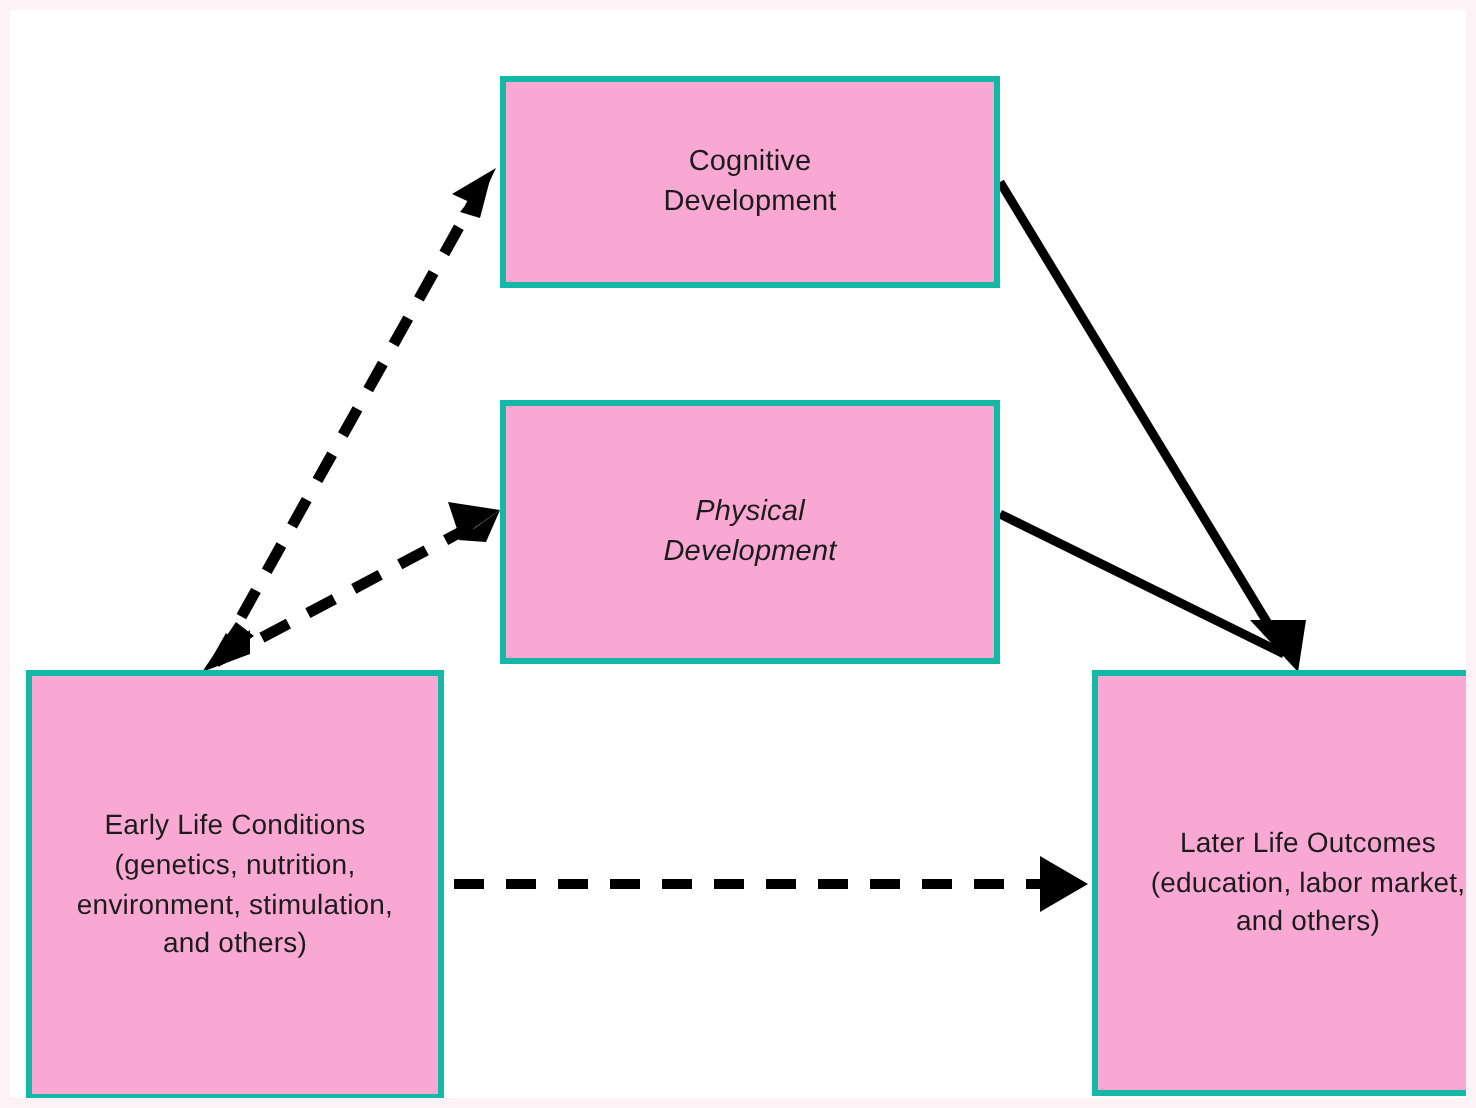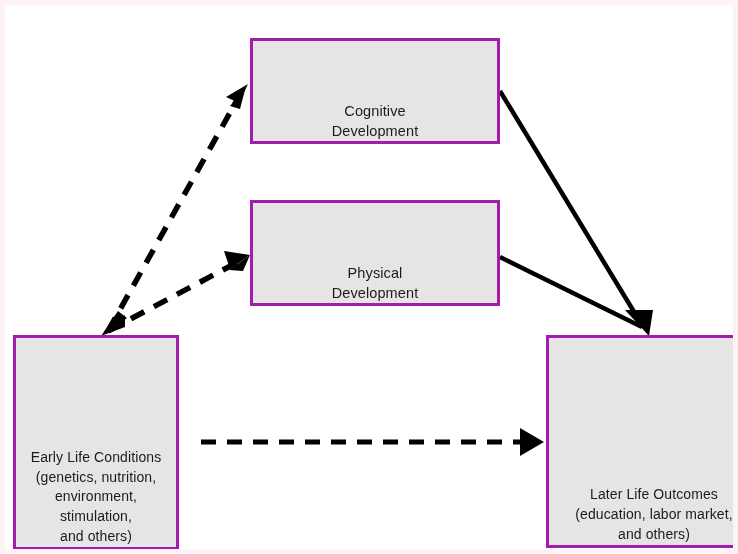--- a/index.html
+++ b/index.html
@@ -20,40 +20,40 @@
   #diagram-svg {
     position: absolute;
     left: 0;
     top: 0;
     width: 738px;
     height: 554px;
   }
   .node-box {
     position: absolute;
     box-sizing: border-box;
-    background: #e5e5e5;
-    border: 3px solid #a21caf;
+    background: #f9a8d4;
+    border: 3px solid #14b8a6;
     display: flex;
-    align-items: flex-end;
+    align-items: center;
     justify-content: center;
     text-align: center;
     z-index: 2;
   }
   .node-label {
     font-family: "Liberation Sans", sans-serif;
     font-size: 14.5px;
     line-height: 1.38;
     color: #1b1b1b;
     letter-spacing: 0.1px;
     padding: 0 6px;
     white-space: pre-line;
   }
   #node-cognitive  { left: 245px; top: 33px;  width: 250px; height: 106px; }
-  #node-physical   { left: 245px; top: 195px; width: 250px; height: 106px; }
-  #node-early-life { left: 8px;   top: 330px; width: 166px; height: 215px; }
+  #node-physical   { left: 245px; top: 195px; width: 250px; height: 132px; font-style: italic; }
+  #node-early-life { left: 8px;   top: 330px; width: 209px; height: 215px; }
   #node-later-life { left: 541px; top: 330px; width: 216px; height: 213px; }
   #node-early-life .node-label,
   #node-later-life .node-label { font-size: 14px; line-height: 1.42; }
 </style>
 </head>
 <body>
 
 <div id="figure-root">
 
   <svg id="diagram-svg" viewBox="0 0 738 554" xmlns="http://www.w3.org/2000/svg">

